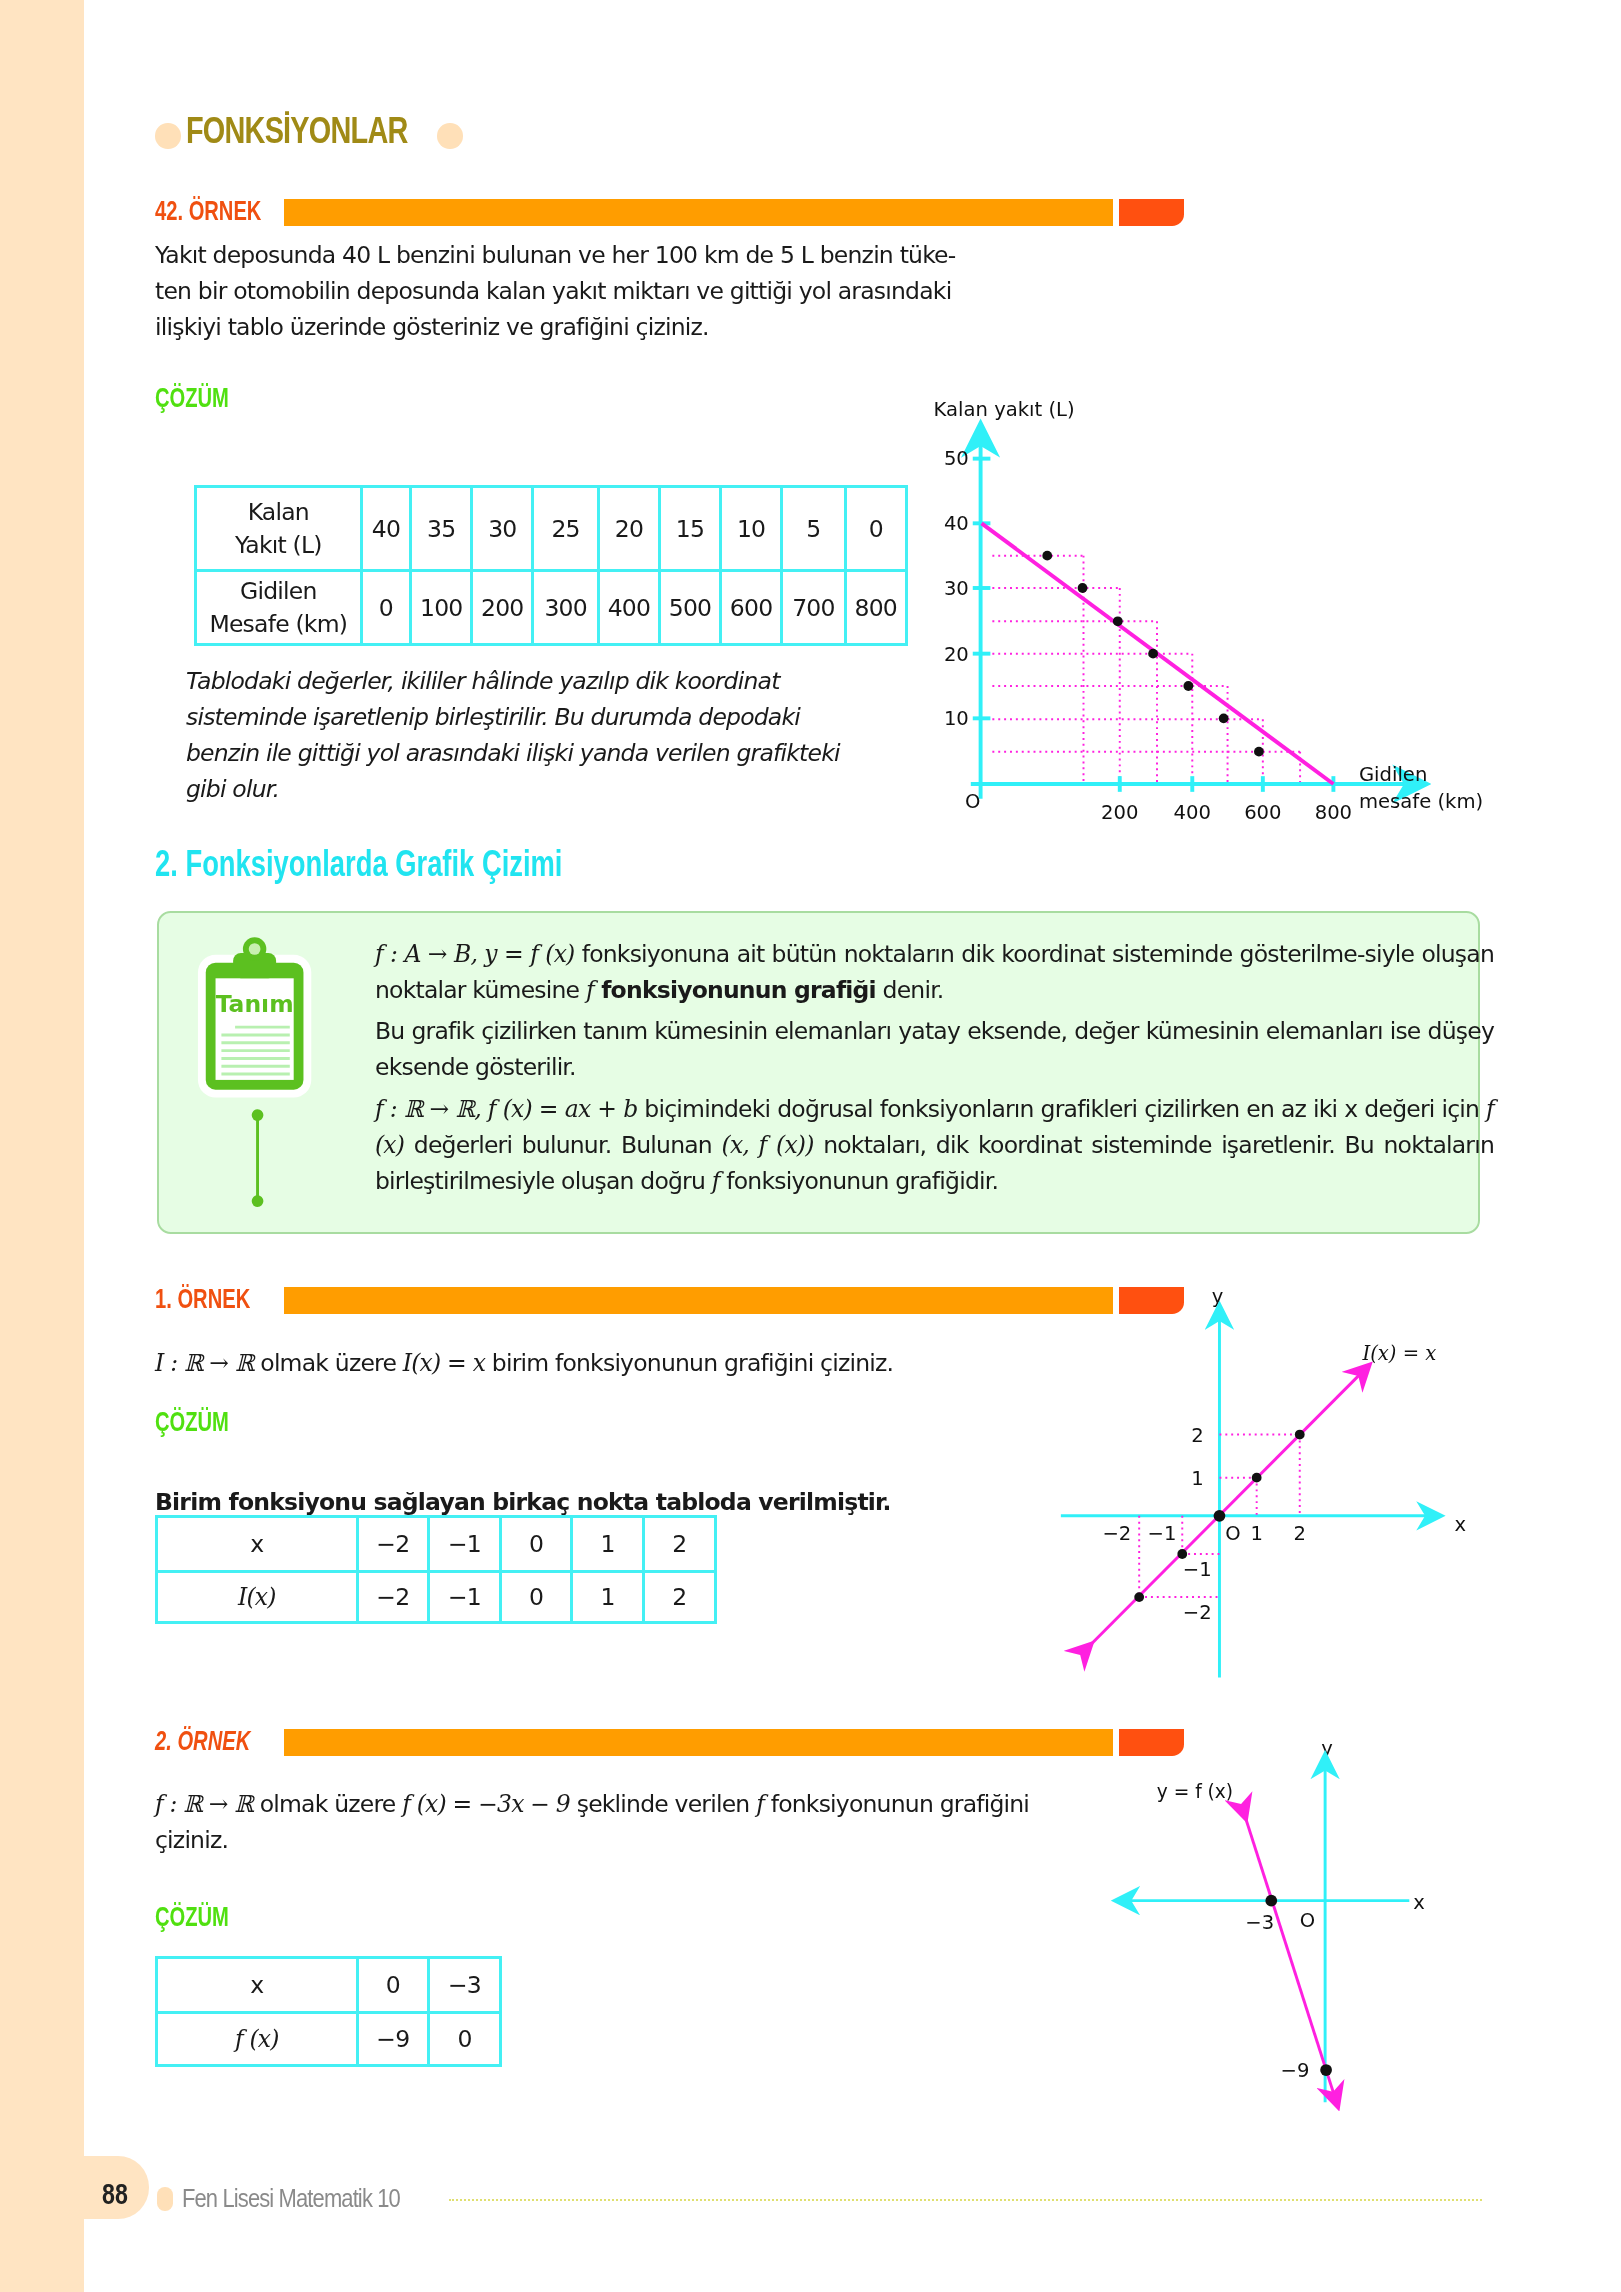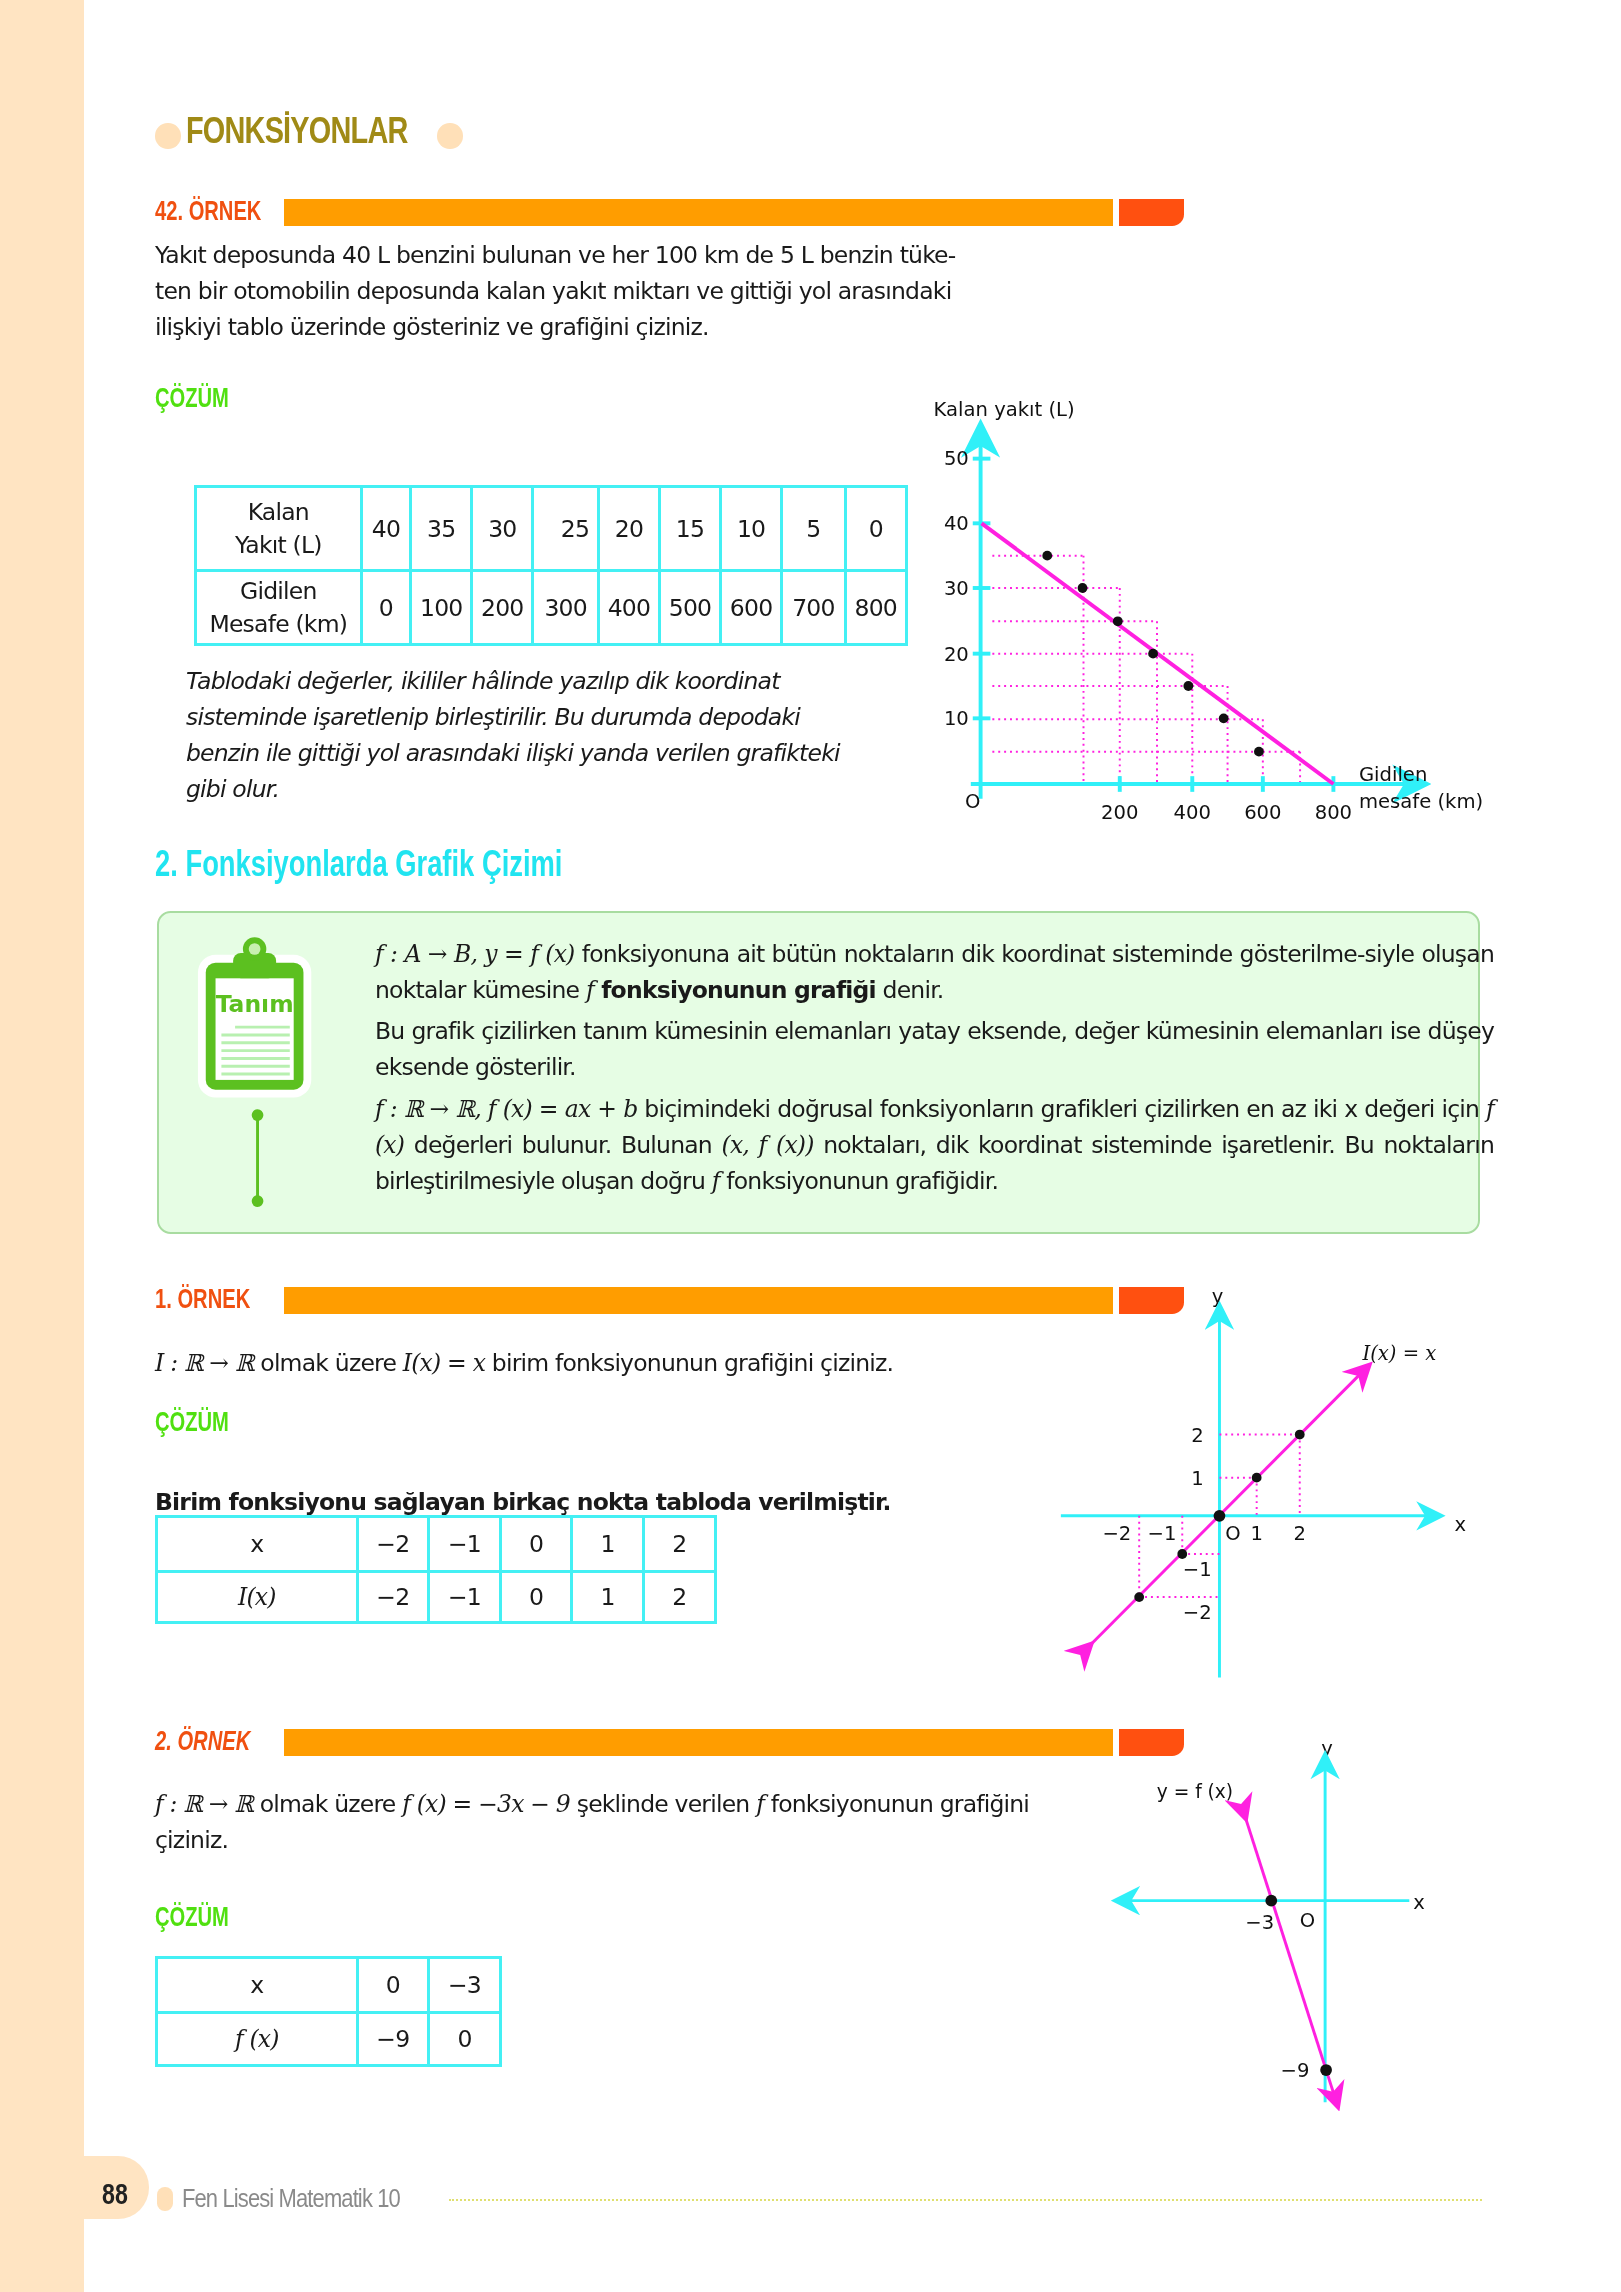--- a/index.html
+++ b/index.html
@@ -56,21 +56,21 @@
 <table class="dt" style="left:194px;top:485px;">
   <tbody>
       <tr style="height:84px;">
     <td class="hd" style="width:147px;line-height:33px;">
       <div>Kalan</div>
           <div>Yakıt (L)</div>
         </td>
     <td style="width:31px;">40</td>
     <td style="width:41px;">35</td>
     <td style="width:41px;">30</td>
-    <td style="width:47px;text-align:right;">25</td>
+    <td style="width:47px;">25</td>
     <td style="width:41px;">20</td>
     <td style="width:41px;">15</td>
     <td style="width:41px;">10</td>
     <td style="width:45px;">5</td>
     <td style="width:41px;">0</td>
   </tr>
   <tr style="height:74px;">
     <td class="hd" style="line-height:33px;">
       <div>Gidilen</div>
           <div>Mesafe (km)</div>

